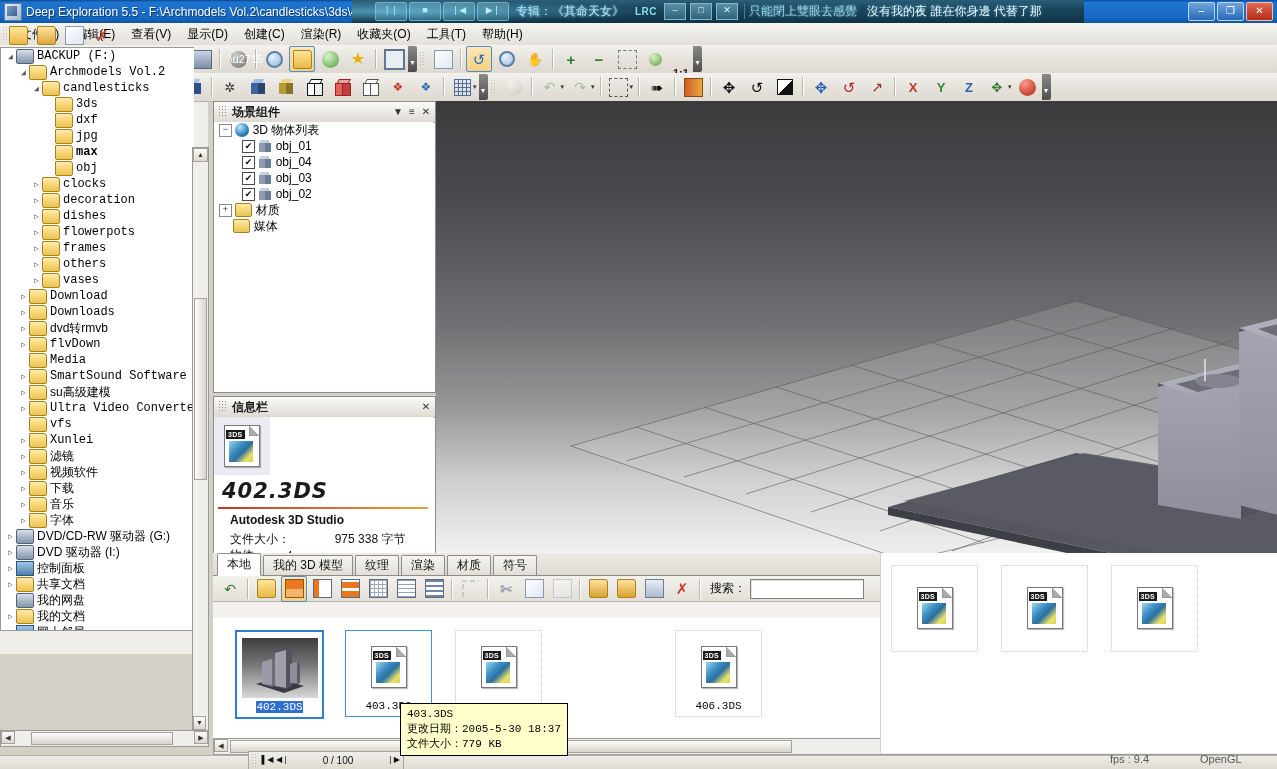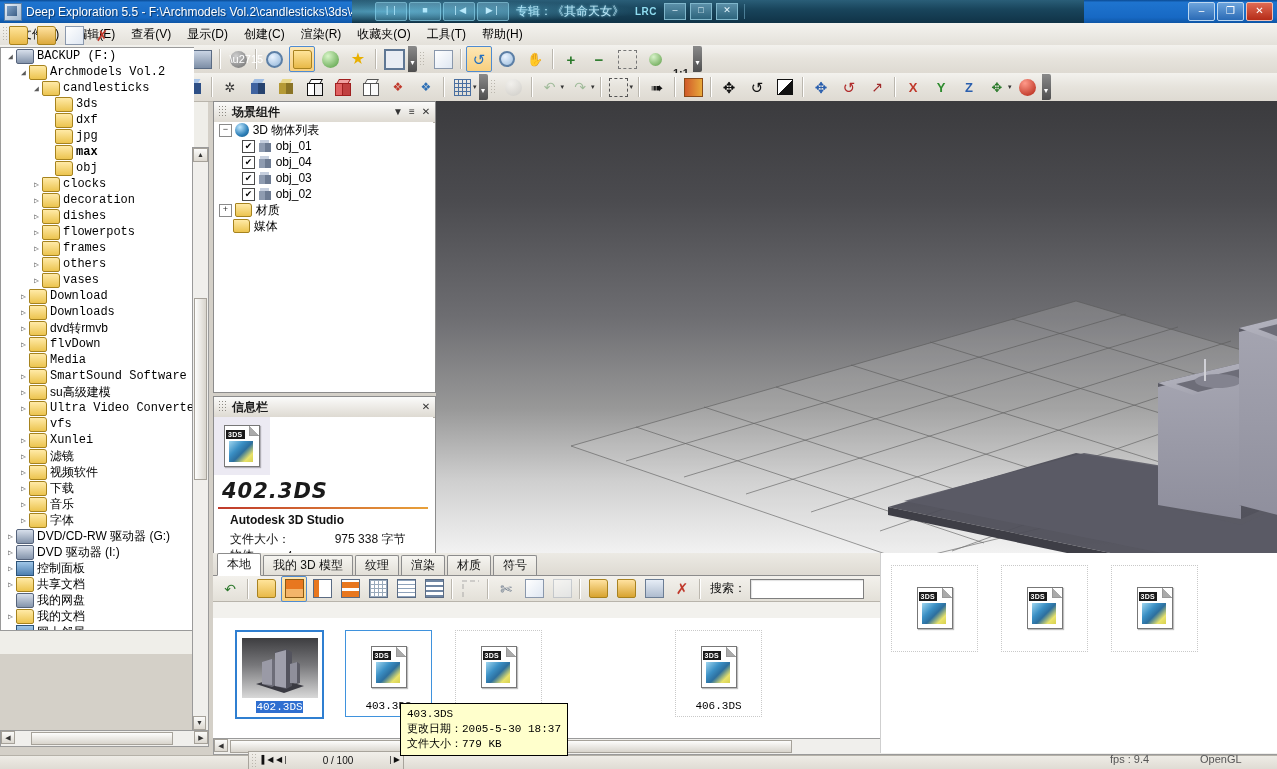--- a/index.html
+++ b/index.html
@@ -237,20 +237,24 @@
       <div class="mp-btn">❘❘</div>
       <div class="mp-btn">■</div>
       <div class="mp-btn">❘◀</div>
       <div class="mp-btn">▶❘</div>
       <div class="mp-text">专辑：《其命天女》</div>
       <div class="mp-lrc">LRC</div>
       <div class="mp-wbtn">–</div>
       <div class="mp-wbtn">□</div>
       <div class="mp-wbtn">✕</div>
       <div class="mp-sep"></div>
+      <div class="mp-lyric">
+        <span>只能閉上雙眼去感覺</span>
+        &nbsp;&nbsp;<b>沒有我的夜 誰在你身邊 代替了那</b>
+      </div>
     </div>
 
     <div class="tb-right">
       <div class="winbtn">–</div>
       <div class="winbtn">❐</div>
       <div class="winbtn close">✕</div>
     </div>
   </div>
 
   <div class="menubar">

